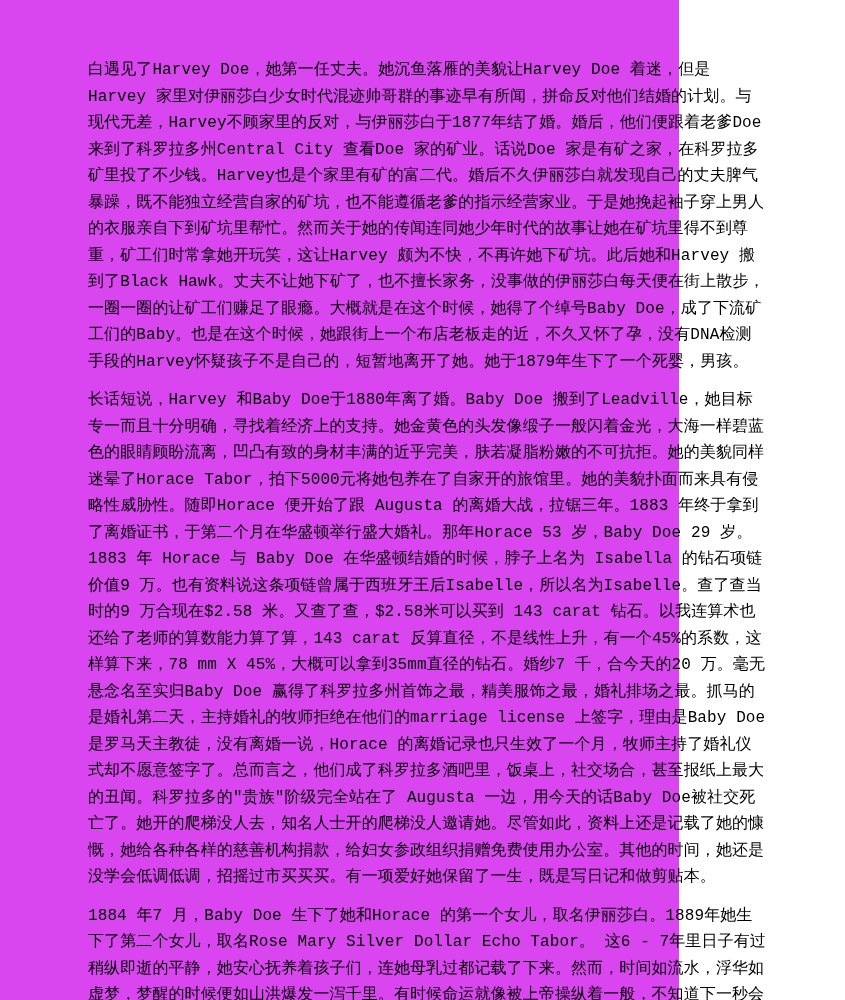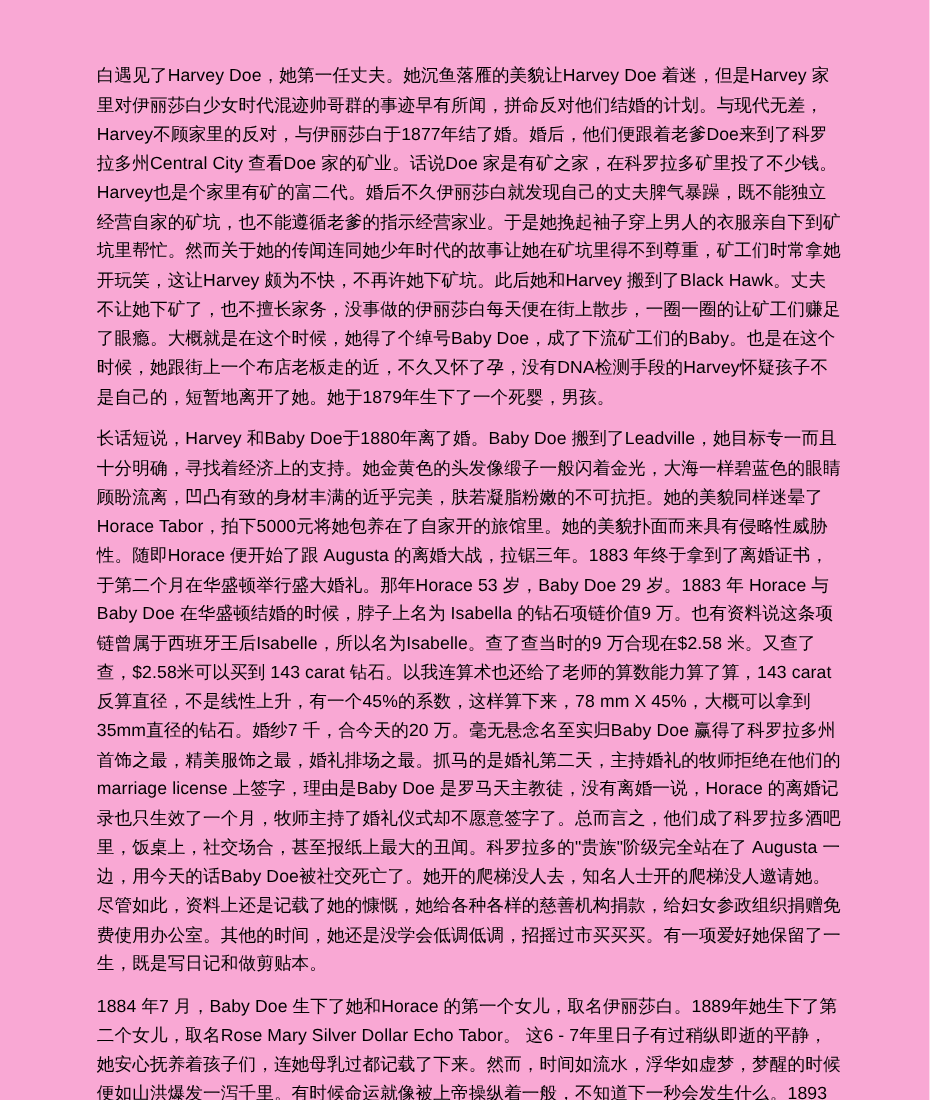--- a/index.html
+++ b/index.html
@@ -11,23 +11,24 @@
     width: 845px;
     height: 1000px;
     position: relative;
     overflow: hidden;
     font-family: "Liberation Sans", sans-serif;
   }
   .page {
     position: absolute;
     left: 0;
     top: 0;
-    width: 845px;
+    width: 679px;
     height: 1000px;
-    background: #f9a8d4;
+    background: #d946ef;
+    font-family: Liberation Mono, monospace;
   }
   .article-column {
     position: absolute;
     left: 88px;
     top: 57px;
     width: 678px;
     color: #000000;
     font-size: 16px;
     line-height: 26.5px;
     text-align: left;

